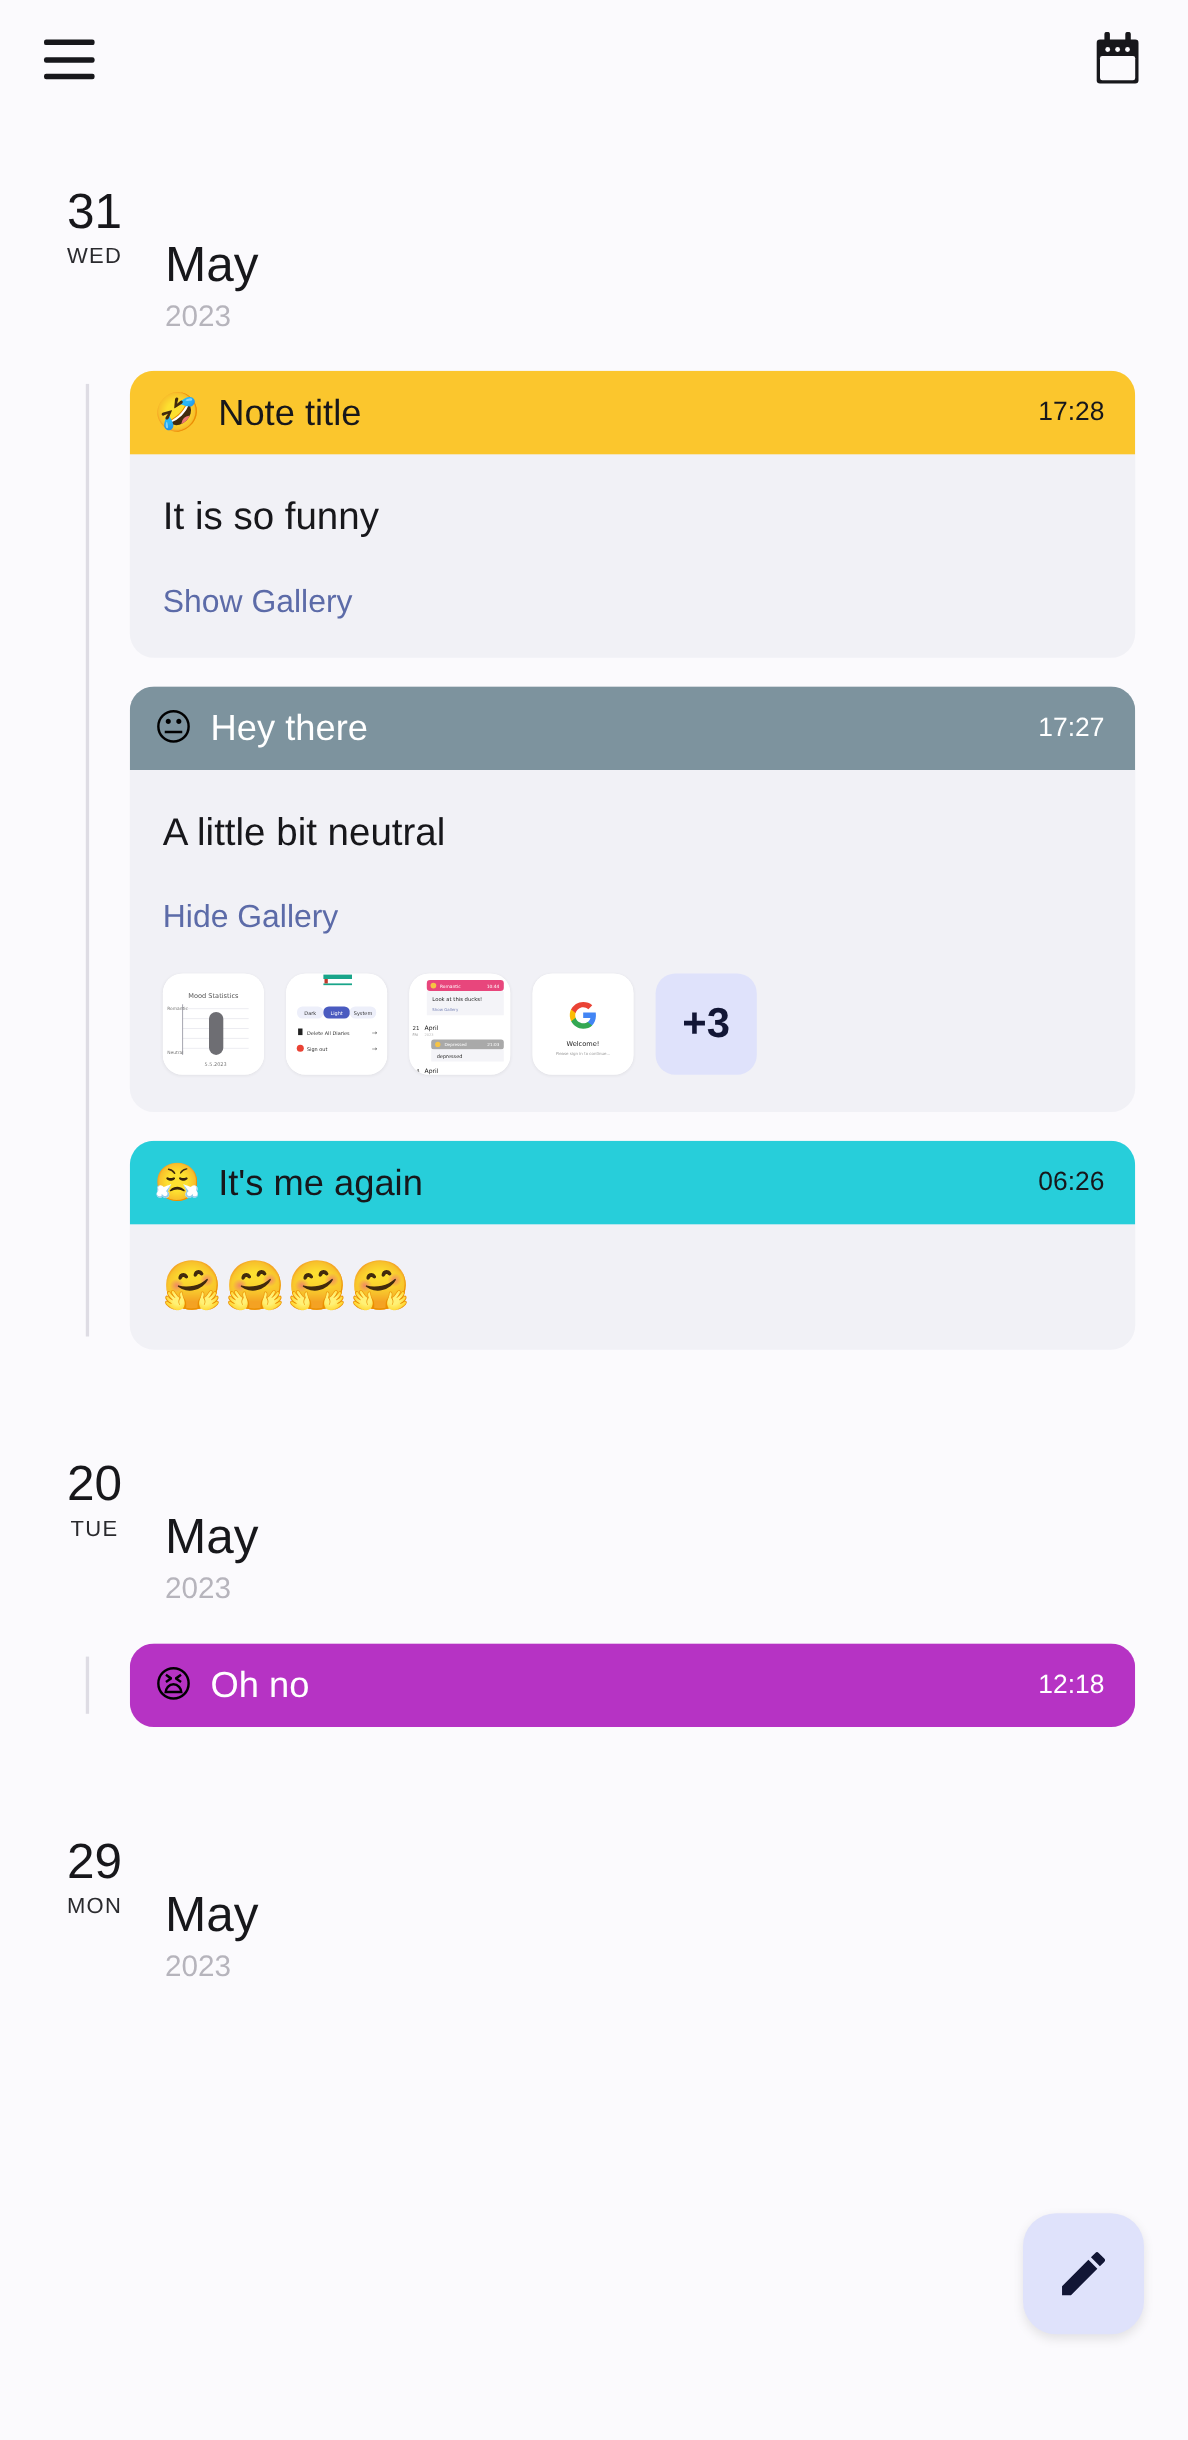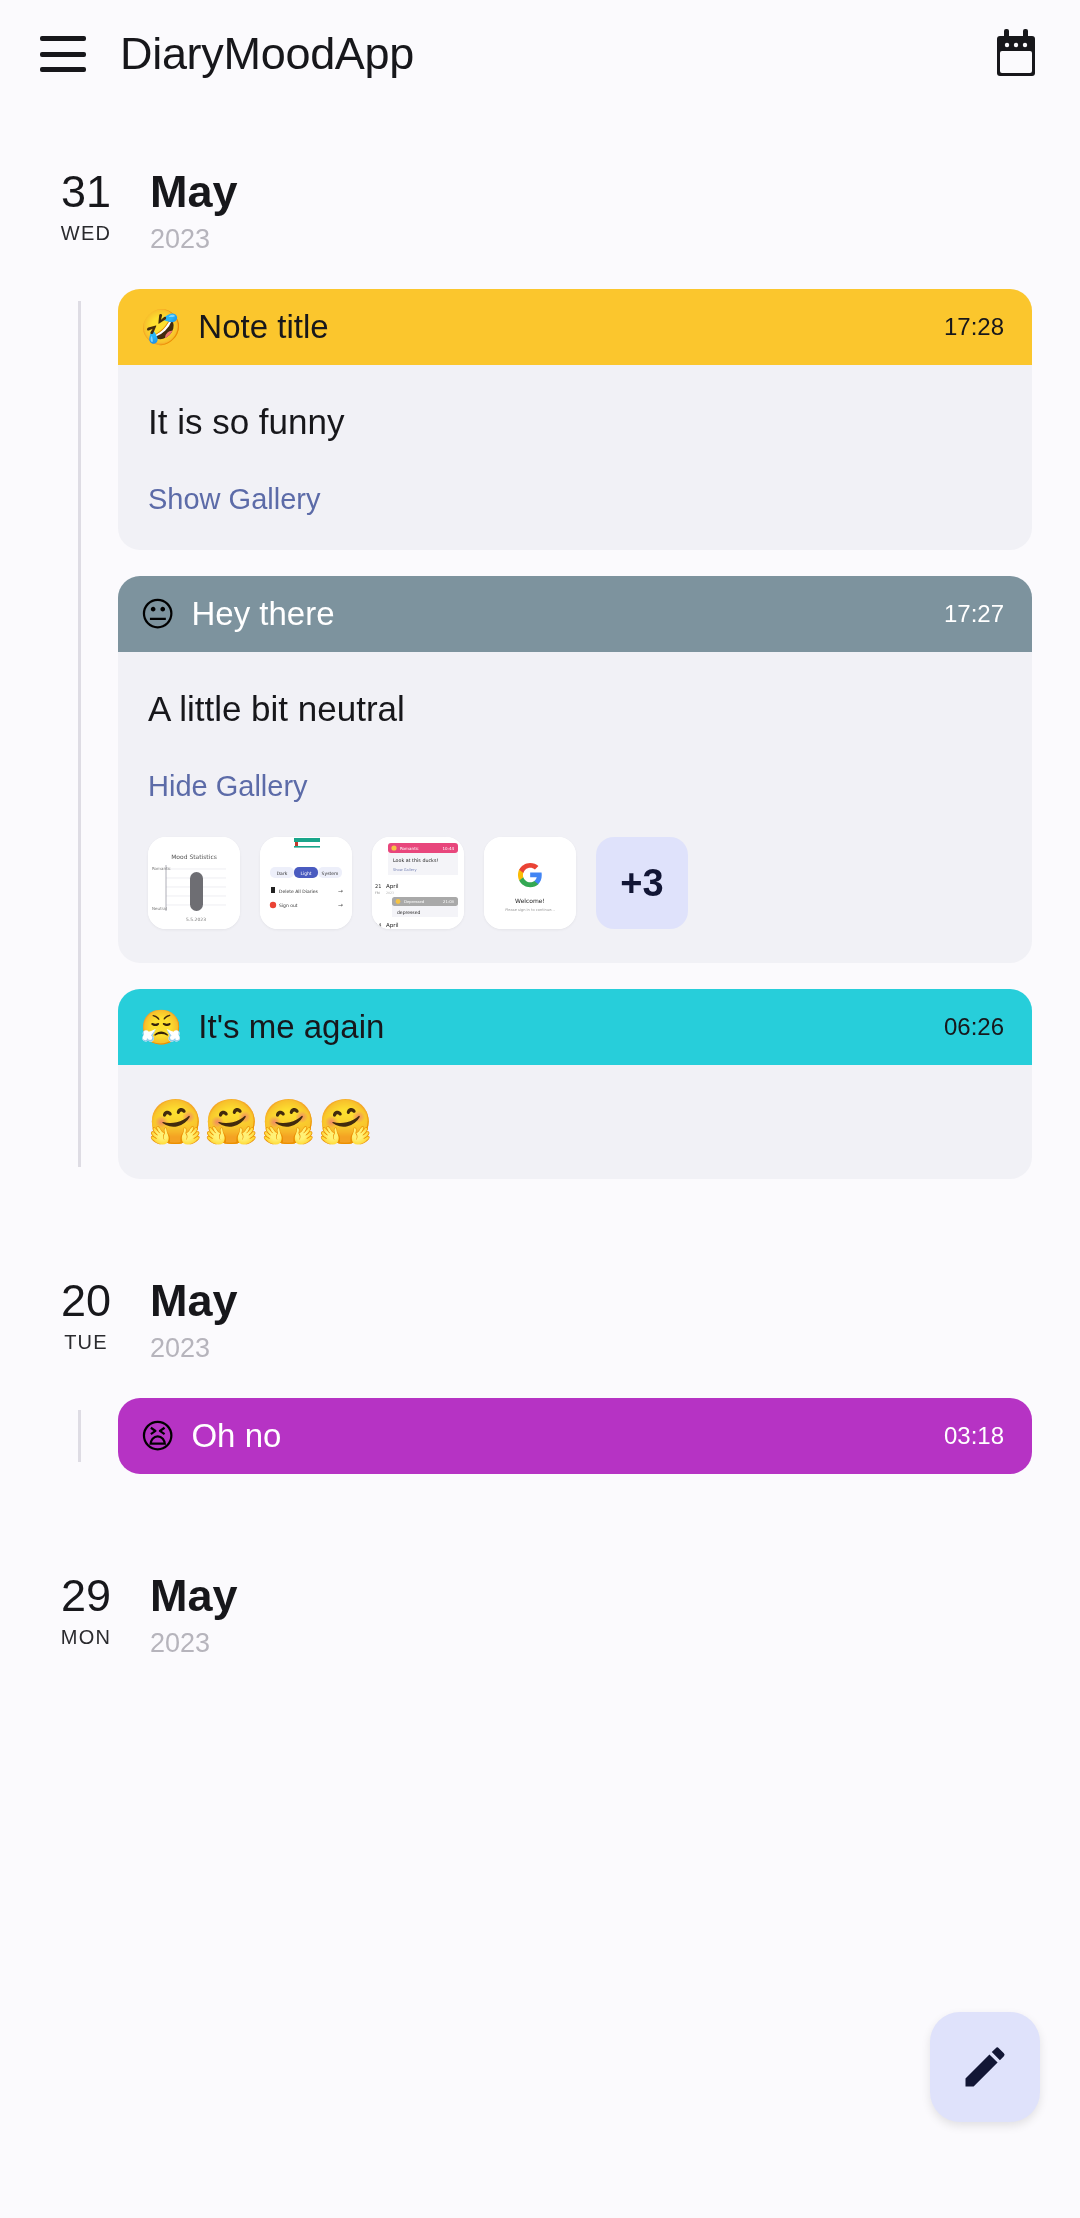--- a/index.html
+++ b/index.html
@@ -21,21 +21,21 @@
   .cal-icon { width: 48px; height: 50px; position: relative; cursor: pointer; }
   .cal-icon svg { display: block; }
 
   
   .day-group { position: relative; }
   .date-head { display: flex; align-items: flex-start; padding: 0 0 0 50px; }
   .date-left { width: 72px; text-align: center; }
   .date-num { font-size: 45px; color: #17171B; line-height: 52px; font-weight: 400; }
   .date-dow { font-size: 20px; color: #2A2A2E; letter-spacing: 1.2px; margin-top: 4px; }
   .date-right { margin-left: 28px; }
-  .date-month { font-size: 45px; color: #17171B; line-height: 52px; font-weight: 700; }
+  .date-month { font-size: 45px; color: #17171B; line-height: 52px; font-weight: 400; margin-top: 48px; }
   .date-year { font-size: 27px; color: #B6B4BC; margin-top: 6px; }
 
   
   .entries { position: relative; padding-left: 118px; padding-right: 48px; }
   .rail { position: absolute; left: 78px; top: 12px; bottom: 12px; width: 3px; background: #DEDCE4; }
 
   .note { margin-bottom: 26px; border-radius: 22px; overflow: hidden;
           background: #F1F1F6; }
   .note-head { display: flex; align-items: center; height: 76px;
                padding: 0 28px 0 22px; }
@@ -73,21 +73,20 @@
 <body>
 
 <div class="screen" style="background: rgb(251, 250, 253);">
 
   <div class="appbar">
     <div class="hamburger">
       <span></span>
         <span></span>
         <span></span>
     </div>
-    <div class="app-title">DiaryMoodApp</div>
     <div class="appbar-spacer"></div>
     <div class="cal-icon">
       <svg viewBox="0 0 48 50" xmlns="http://www.w3.org/2000/svg">
         <rect x="5" y="7" width="38" height="40" rx="3" fill="#17171B"></rect>
         <rect x="8" y="22" width="32" height="22" rx="2" fill="#FBFAFD"></rect>
         <rect x="12" y="0" width="5" height="12" rx="2" fill="#17171B"></rect>
         <rect x="31" y="0" width="5" height="12" rx="2" fill="#17171B"></rect>
         <circle cx="15" cy="16" r="2.2" fill="#FBFAFD"></circle>
         <circle cx="24" cy="16" r="2.2" fill="#FBFAFD"></circle>
         <circle cx="33" cy="16" r="2.2" fill="#FBFAFD"></circle>
@@ -245,21 +244,21 @@
     </div>
 
     <div class="gap-sm"></div>
 
     <div class="entries">
       <div class="rail"></div>
       <div class="note">
         <div class="note-head light" id="h3" style="background: rgb(182, 51, 196);">
           <span class="note-emoji">😫</span>
           <span class="note-title">Oh no</span>
-          <span class="note-time">03:18</span>
+          <span class="note-time">12:18</span>
         </div>
       </div>
     </div>
   </div>
 
   <div class="gap-lg"></div>
 
   <div class="day-group">
     <div class="date-head">
       <div class="date-left">

